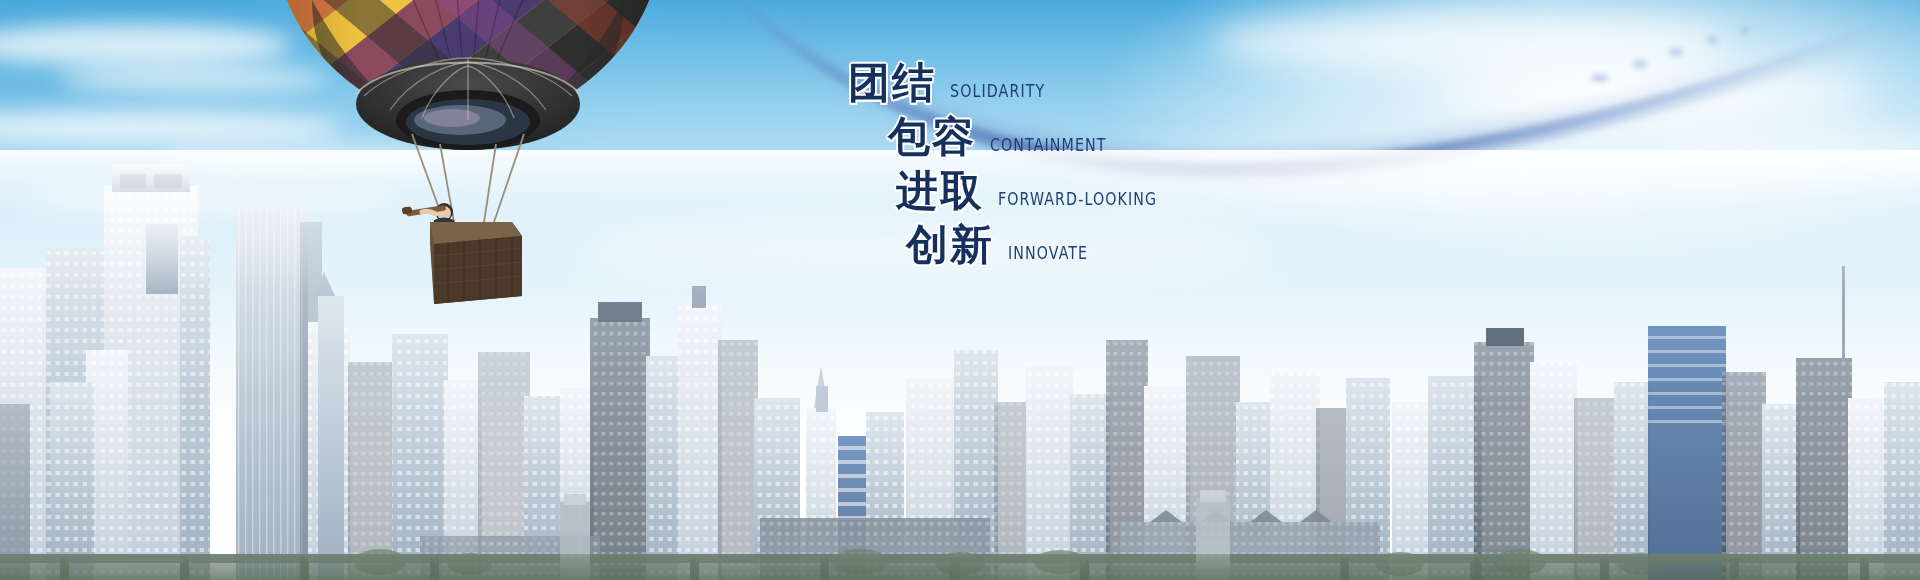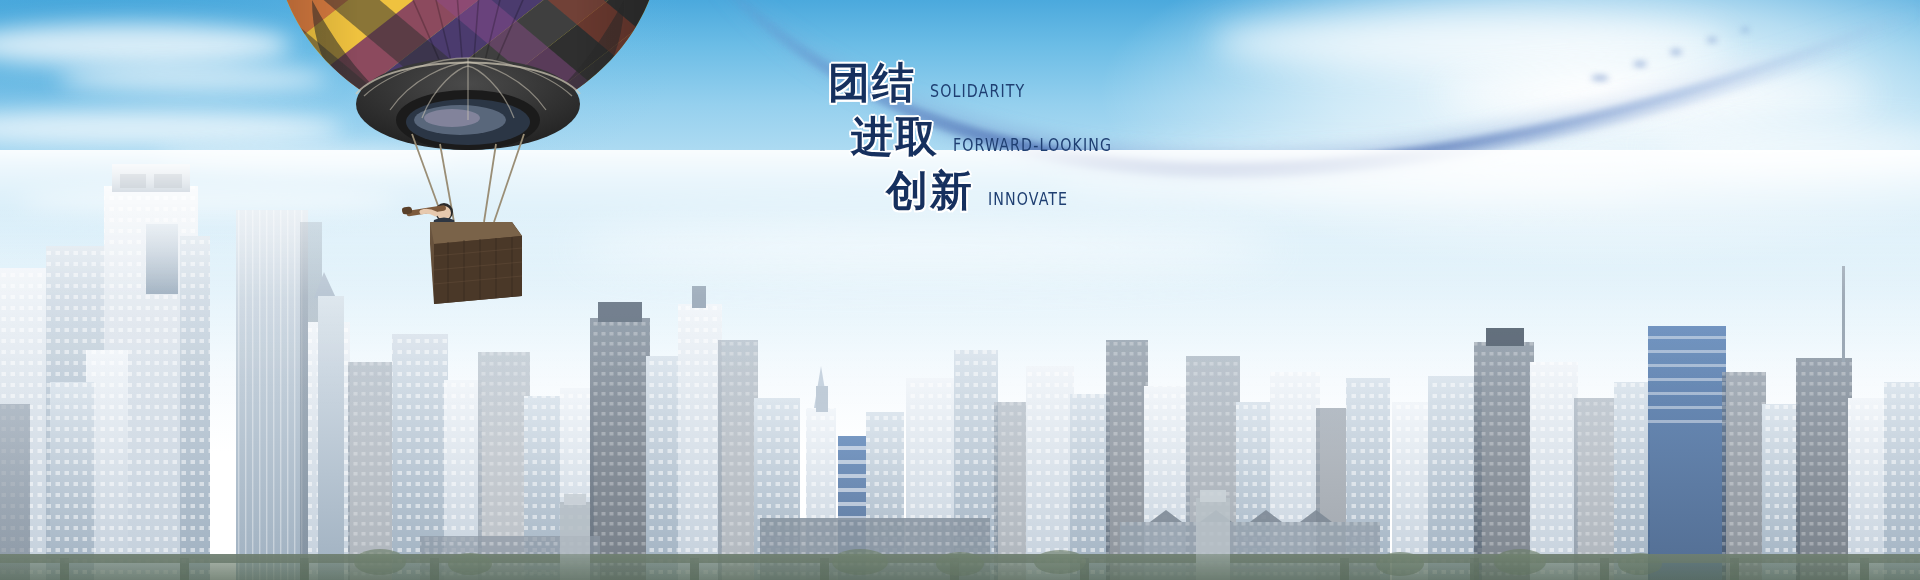--- a/index.html
+++ b/index.html
@@ -67,21 +67,21 @@
     position:absolute; left:0; bottom:0; width:100%; height:26px;
     background:linear-gradient(to bottom, rgba(112,130,112,.55), rgba(90,108,92,.8));
   }
 
   
   .balloon-wrap { position:absolute; left:272px; top:-196px; width:392px; height:520px; }
 
   
   .slogan {
     position:absolute;
-    left:828px; top:62px;
+    left:848px; top:62px;
     width:700px;
     z-index:40;
   }
   .slogan-row {
     display:flex;
     align-items:baseline;
     white-space:nowrap;
     margin-bottom:12px;
   }
   .cn {
@@ -546,21 +546,25 @@
         </g>
       </g>
     </svg>
   </div>
 
   <div class="slogan">
     <div class="slogan-row" style="margin-left:0px">
       <span class="cn">团结</span>
       <span class="en">SOLIDARITY</span>
     </div>
-    <div class="slogan-row" style="margin-left:23px">
+    <div class="slogan-row" style="margin-left:40px">
+      <span class="cn">包容</span>
+      <span class="en">CONTAINMENT</span>
+    </div>
+    <div class="slogan-row" style="margin-left:48px">
       <span class="cn">进取</span>
       <span class="en">FORWARD-LOOKING</span>
     </div>
     <div class="slogan-row" style="margin-left:58px">
       <span class="cn">创新</span>
       <span class="en">INNOVATE</span>
     </div>
   </div>
 
 </div>

